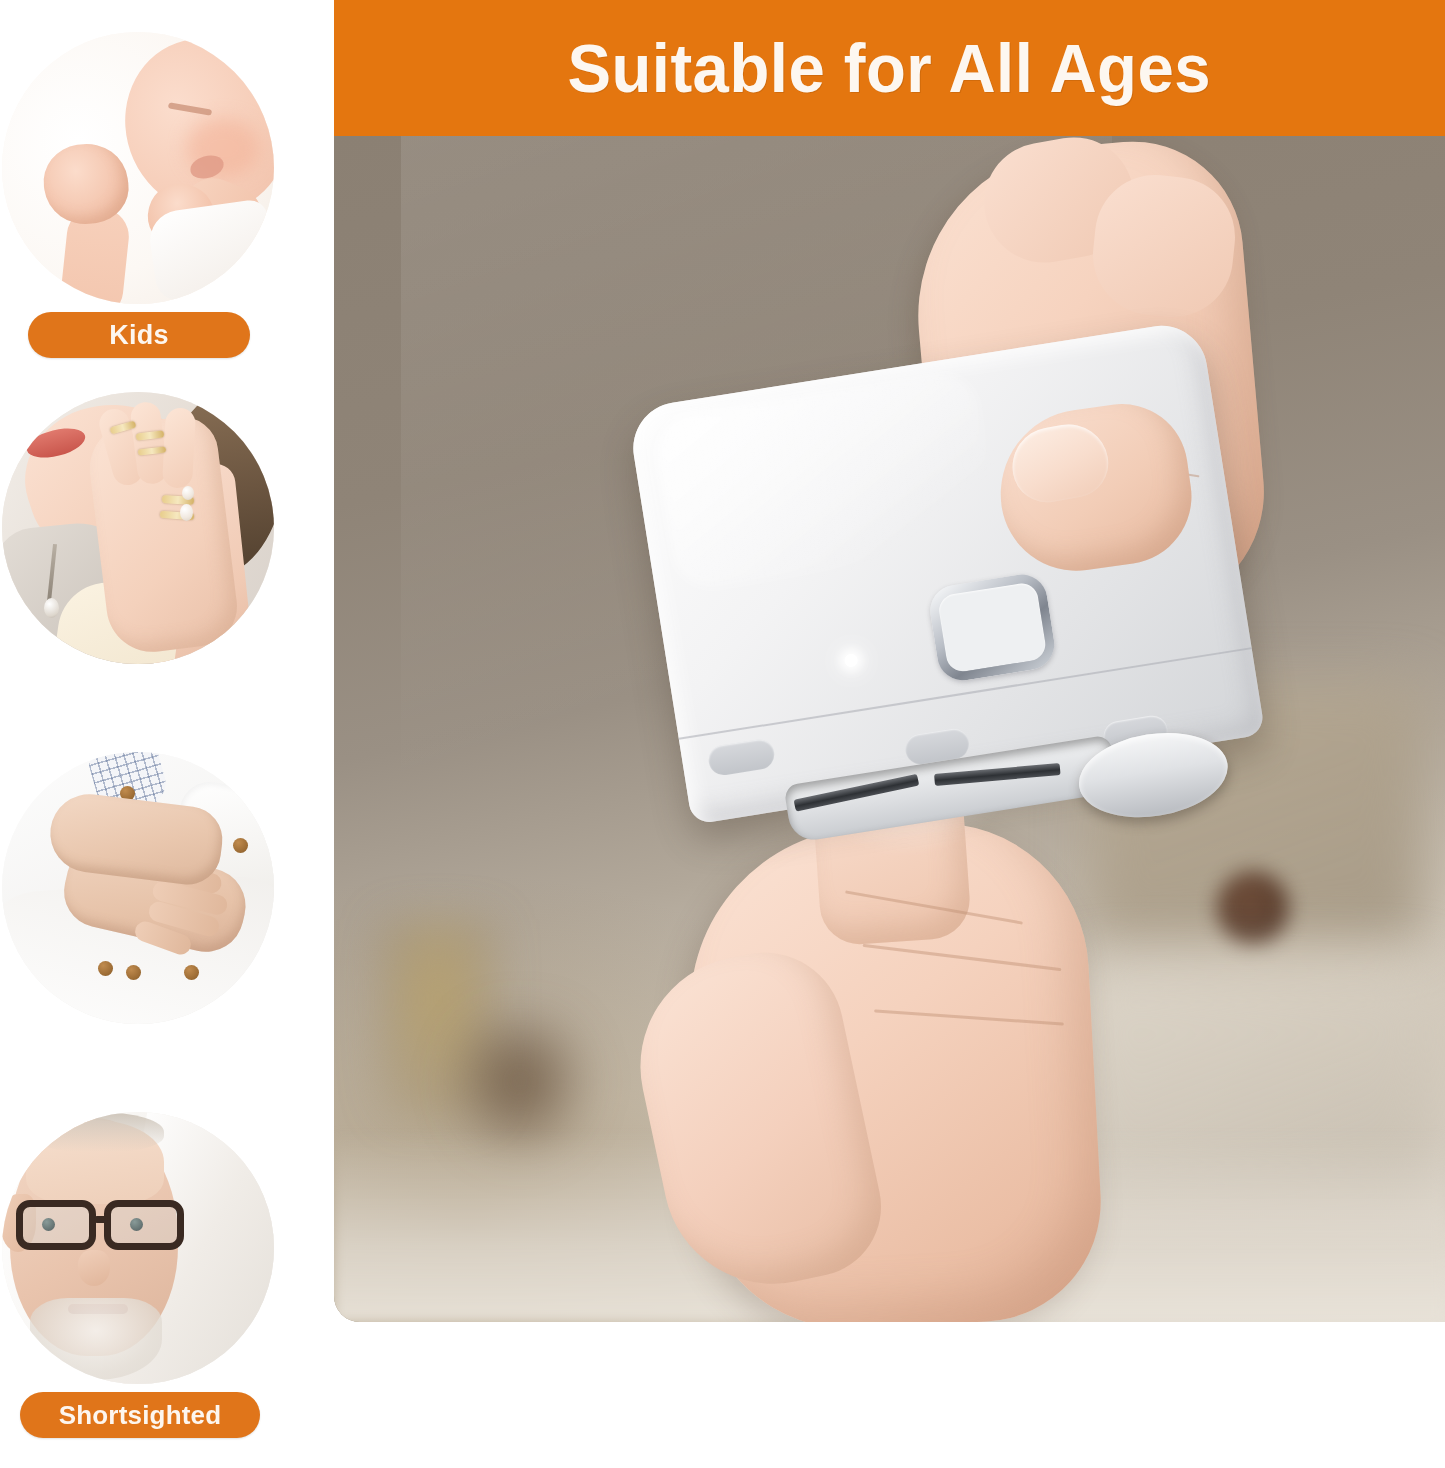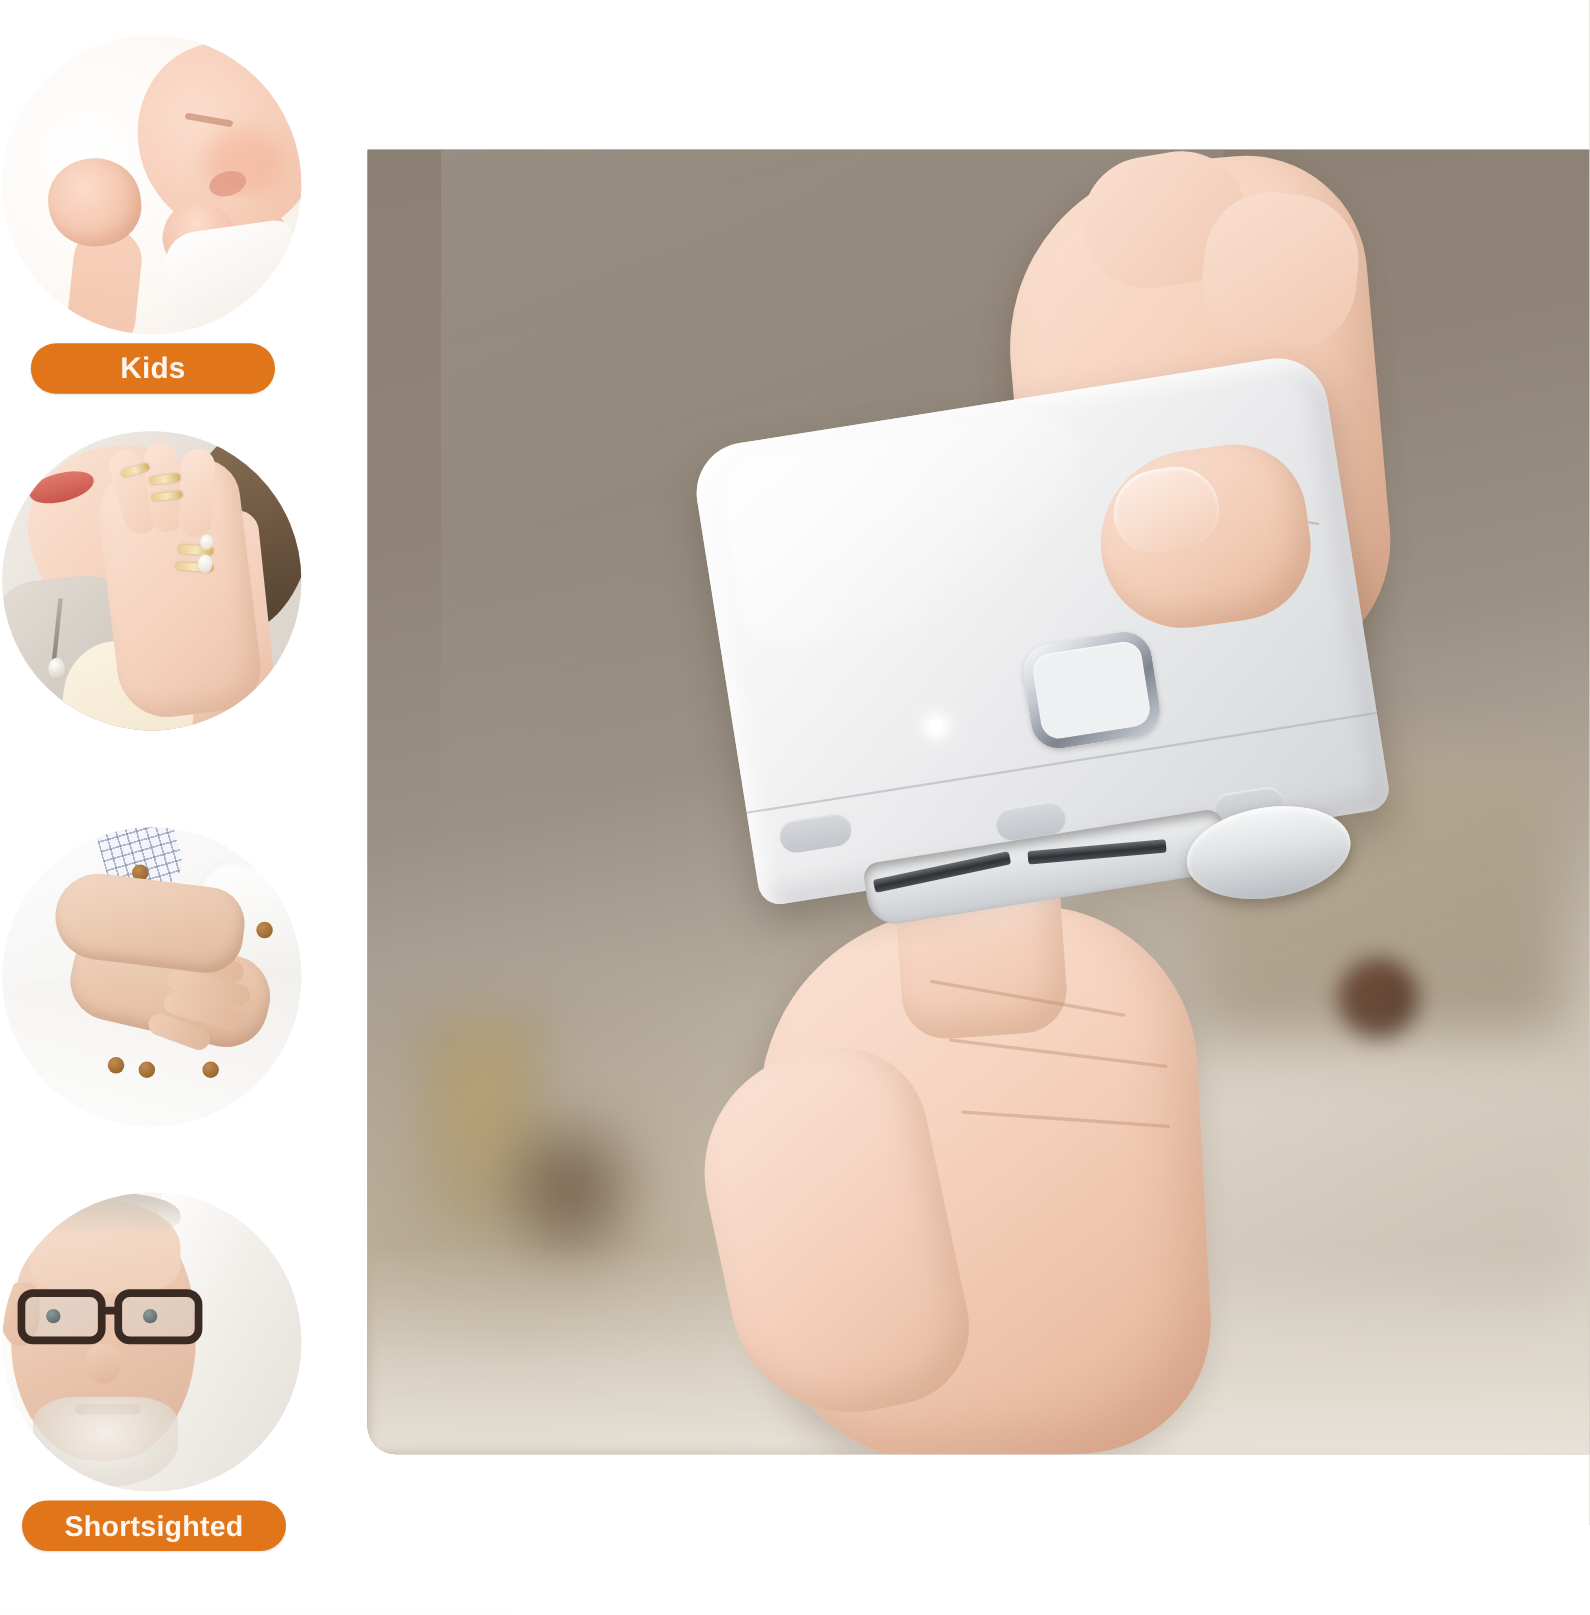--- a/index.html
+++ b/index.html
@@ -677,21 +677,21 @@
         <div class="fing g3"></div>
         <div class="fing g4"></div>
         <div class="btn-dot b1"></div>
         <div class="btn-dot b2"></div>
         <div class="btn-dot b3"></div>
         <div class="btn-dot b4"></div>
         <div class="btn-dot b5"></div>
       </div>
     </div>
 
-    <div class="persona" style="top:1084px">
+    <div class="persona" style="top:1112px">
       <div class="persona-photo ph-man">
         <div class="bg"></div>
         <div class="wall"></div>
         <div class="face"></div>
         <div class="forehead"></div>
         <div class="hairline"></div>
         <div class="ear"></div>
         <div class="nose"></div>
         <div class="mouth"></div>
         <div class="beard"></div>
@@ -703,20 +703,23 @@
           <div class="bridge"></div>
         </div>
       </div>
       <div class="persona-label wide">
         <span>Shortsighted</span>
       </div>
     </div>
 
   </div>
 
+  <div class="banner">
+    <h1>Suitable for All Ages</h1>
+  </div>
 
   <div class="hero">
     <div class="room"></div>
     <div class="wall-light"></div>
     <div class="bokeh-warm"></div>
     <div class="bokeh-dark2"></div>
     <div class="shelf-a"></div>
     <div class="bokeh-dark"></div>
     <div class="shelf-b"></div>
     <div class="floor"></div>

